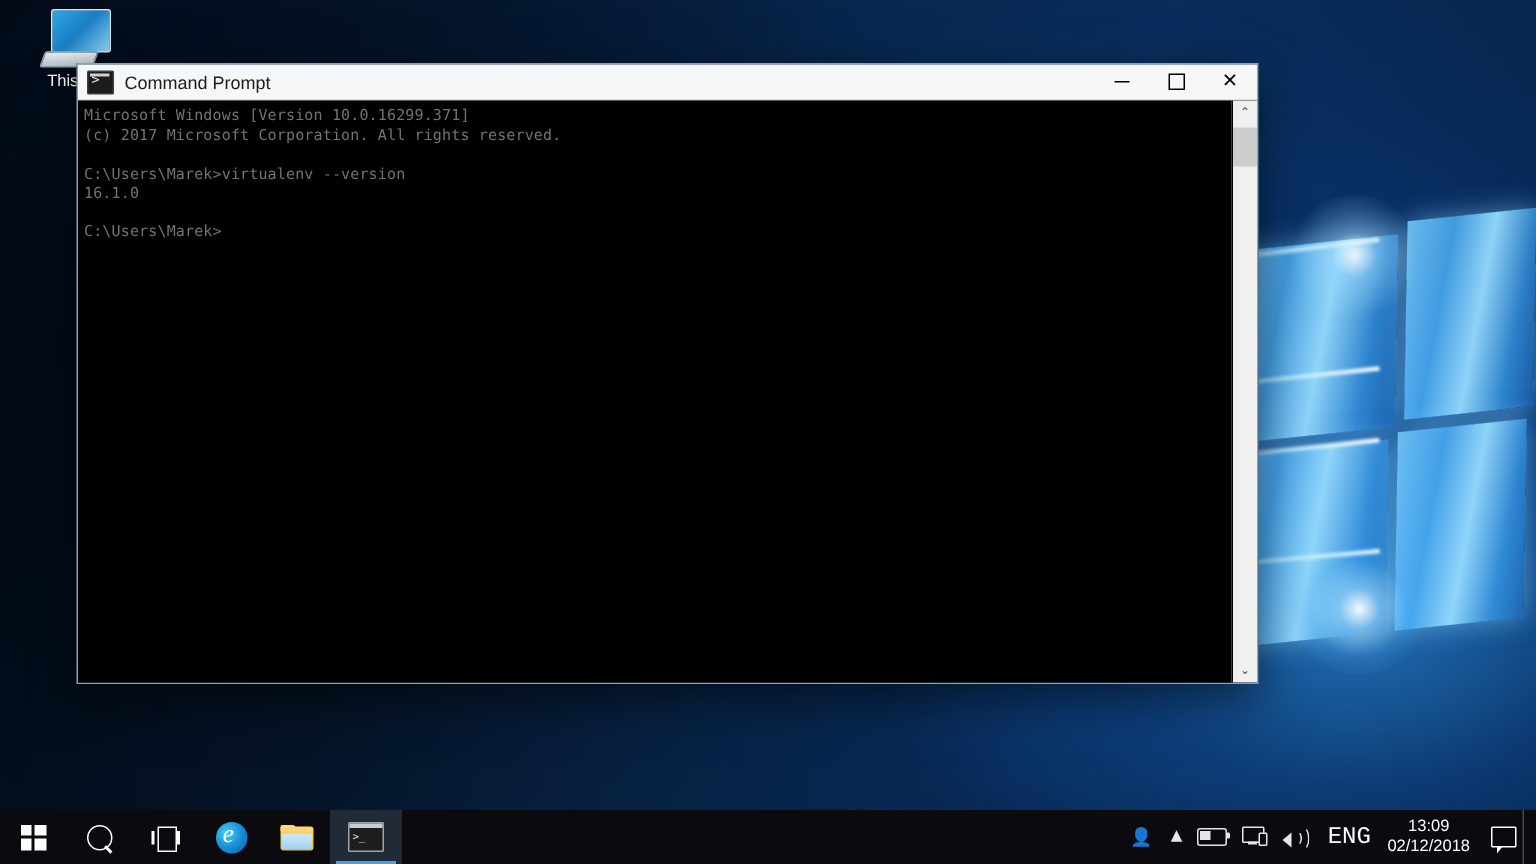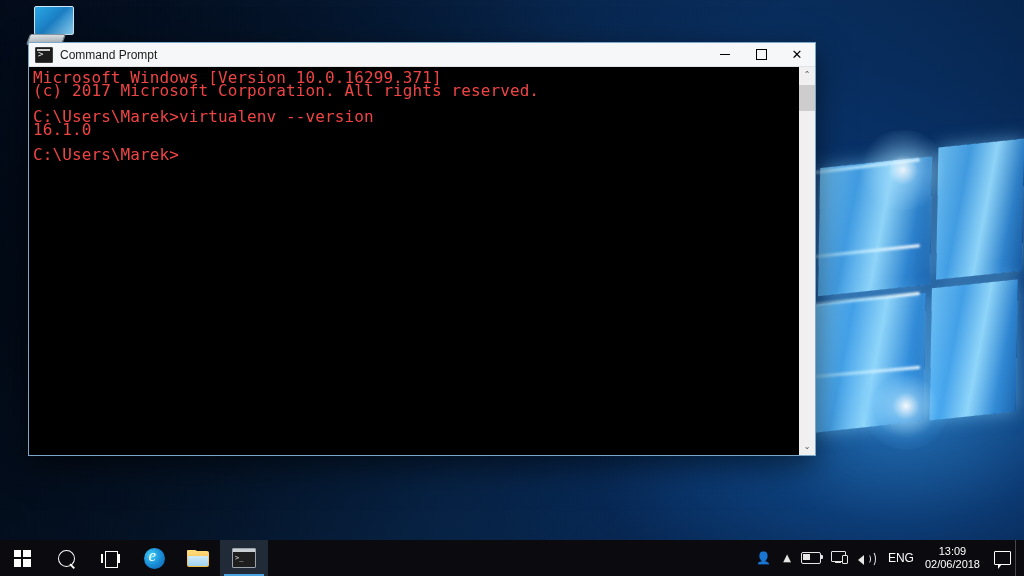--- a/index.html
+++ b/index.html
@@ -130,21 +130,21 @@
   }
   .desk-icon-label {
     display: block;
     line-height: 13px;
     word-wrap: break-word;
   }
 
   
   #cmd-window {
     position: absolute;
-    left: 28px;
+    left: 51px;
     top: 42px;
     width: 786px;
     height: 412px;
     background: #000000;
     border: 1px solid #7aa7c7;
     box-shadow: 0 10px 30px rgba(0,0,0,0.55);
     display: flex;
     flex-direction: column;
   }
   .titlebar {
@@ -214,23 +214,23 @@
   .console-area {
     flex: 1;
     display: flex;
     background: #000;
     overflow: hidden;
     position: relative;
   }
   .console-text {
     flex: 1;
     padding: 5px 0 0 4px;
-    color: #ef4444;
+    color: #737373;
     font-family: "DejaVu Sans Mono", monospace;
-    font-size: 16px;
+    font-size: 10px;
     line-height: 12.9px;
     white-space: pre;
     overflow: hidden;
     letter-spacing: 0.1px;
   }
   .console-text .blank { display: block; height: 12.9px; }
   .console-text .line { display: block; }
 
   
   .scrollbar {
@@ -501,22 +501,23 @@
     border-left-color: transparent;
     border-top-color: transparent;
     border-bottom-color: transparent;
     border-radius: 50%;
   }
   .spk-icon .s-w1 { left: 6px; top: 3px; width: 5px; height: 8px; }
   .spk-icon .s-w2 { left: 9px; top: 0px; width: 7px; height: 14px; }
 
   .tray-lang {
     color: #ffffff;
-    font-size: 12px;
+    font-size: 16px;
     padding: 0 7px;
+    font-family: Liberation Mono, monospace;
   }
 
   .clock {
     color: #ffffff;
     font-size: 11px;
     line-height: 13px;
     text-align: center;
     padding: 0 9px 0 4px;
     cursor: default;
   }
@@ -686,21 +687,21 @@
           <span class="s-body"></span>
             <span class="s-w1"></span>
             <span class="s-w2"></span>
         </span>
       </div>
 
       <div class="tray-lang">ENG</div>
 
       <div class="clock">
         <span>13:09</span>
-        <span>02/06/2018</span>
+        <span>02/12/2018</span>
       </div>
 
       <div class="action-center">
         <span class="ac-icon"></span>
       </div>
 
       <div class="show-desktop"></div>
     </div>
   </div>
 </div>

